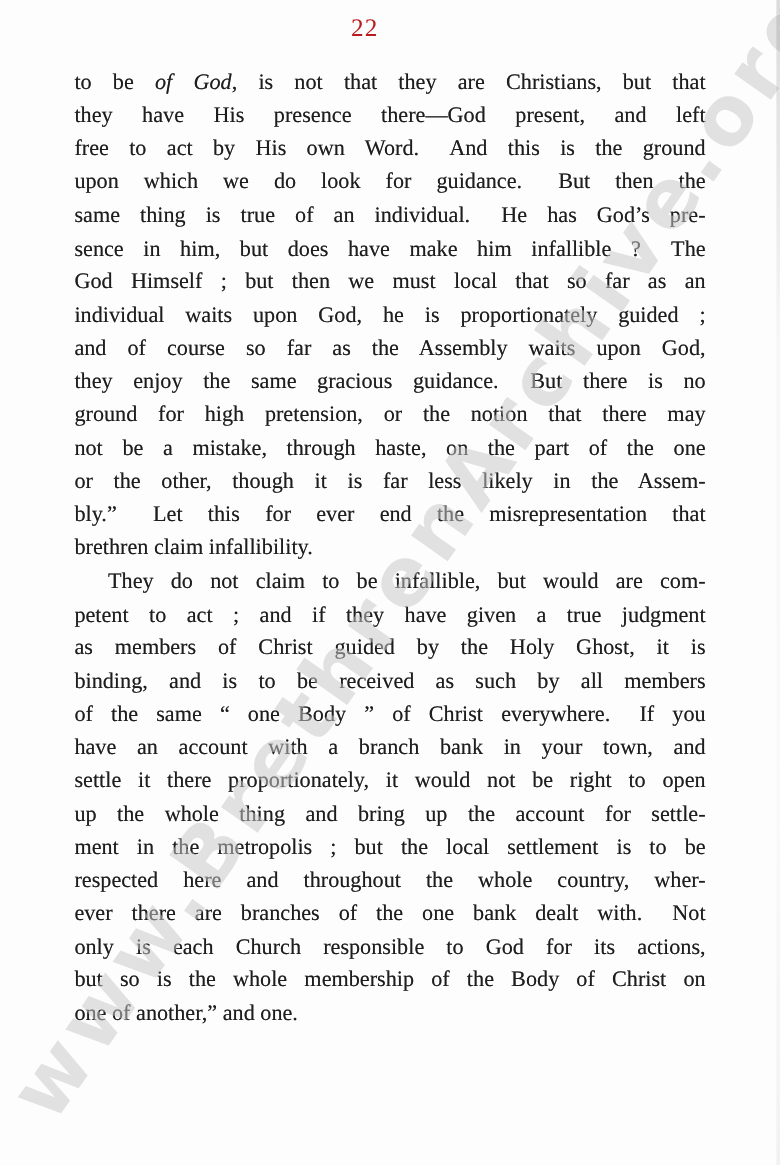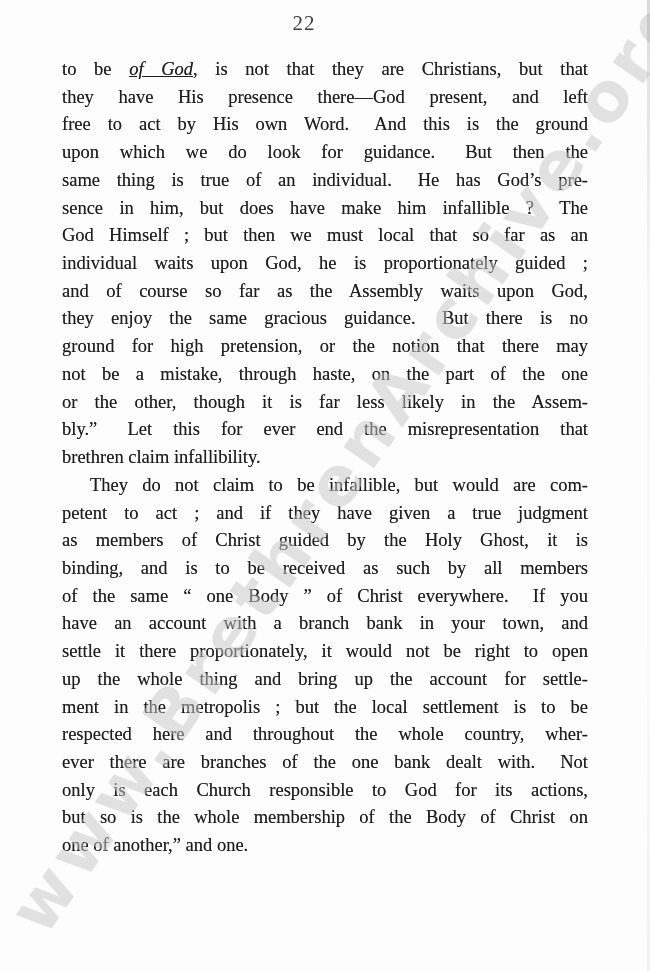--- a/index.html
+++ b/index.html
@@ -16,21 +16,21 @@
     color: #1e1e1e;
   }
   .page-number {
     position: absolute;
     top: 11px;
     left: 0;
     width: 608px;
     text-align: center;
     font-size: 21px;
     letter-spacing: 1px;
-    color: #404040;
+    color: #b91c1c;
   }
   .text-block {
     position: absolute;
     left: 62px;
     top: 56px;
     width: 526px;
   }
   .line {
     font-size: 18.5px;
     height: 27.72px;
@@ -41,21 +41,20 @@
     text-shadow: 0 0 0.5px rgba(0,0,0,0.55);
   }
   .line.para-end {
     text-align-last: left;
   }
   .line.indent {
     text-indent: 28px;
   }
   .italic {
     font-style: italic;
-    text-decoration: underline;
   }
   .watermark {
     position: absolute;
     left: 26px;
     top: 891px;
     height: 68px;
     line-height: 68px;
     font-family: "DejaVu Sans", sans-serif;
     font-weight: bold;
     font-size: 68px;

